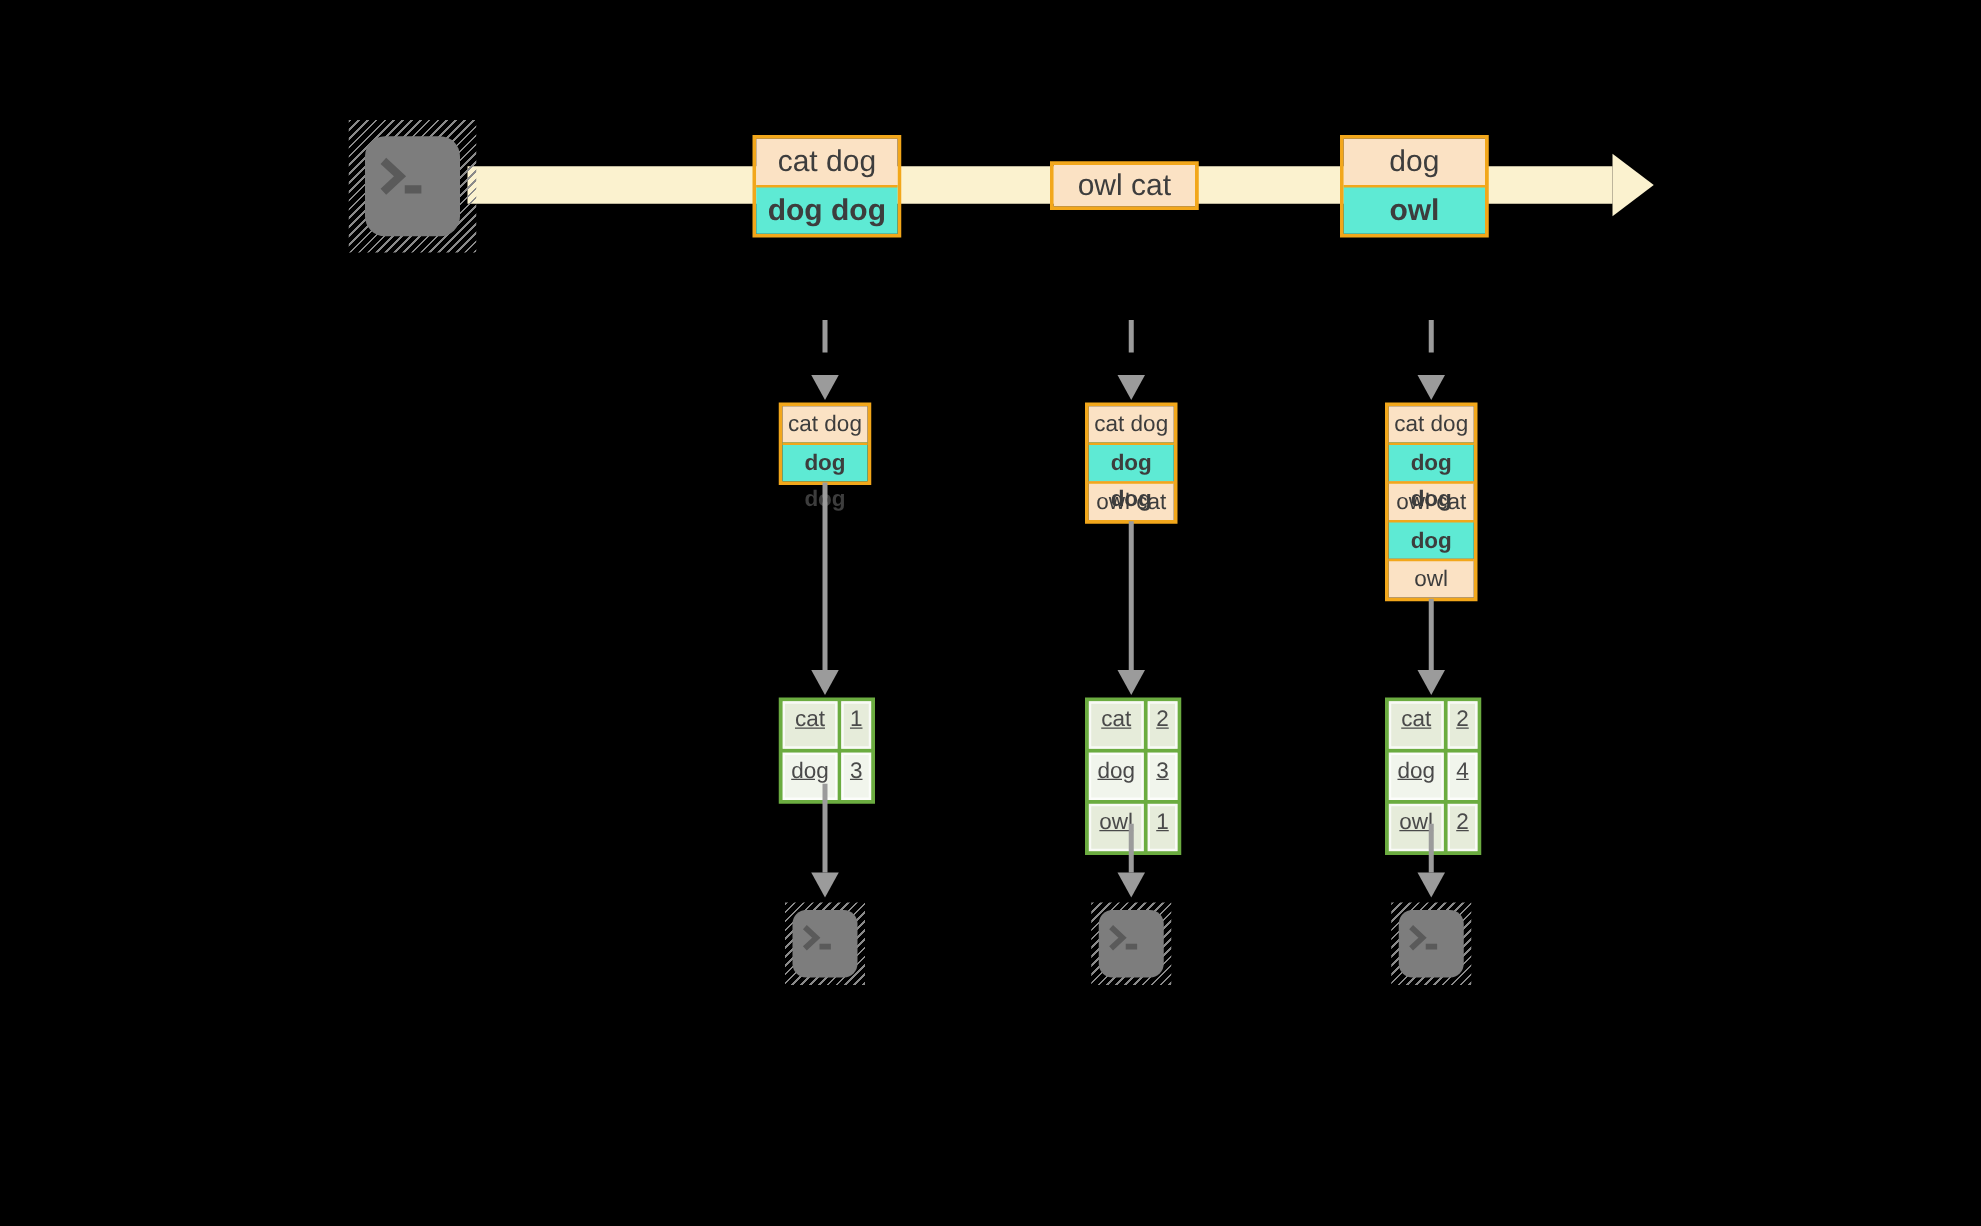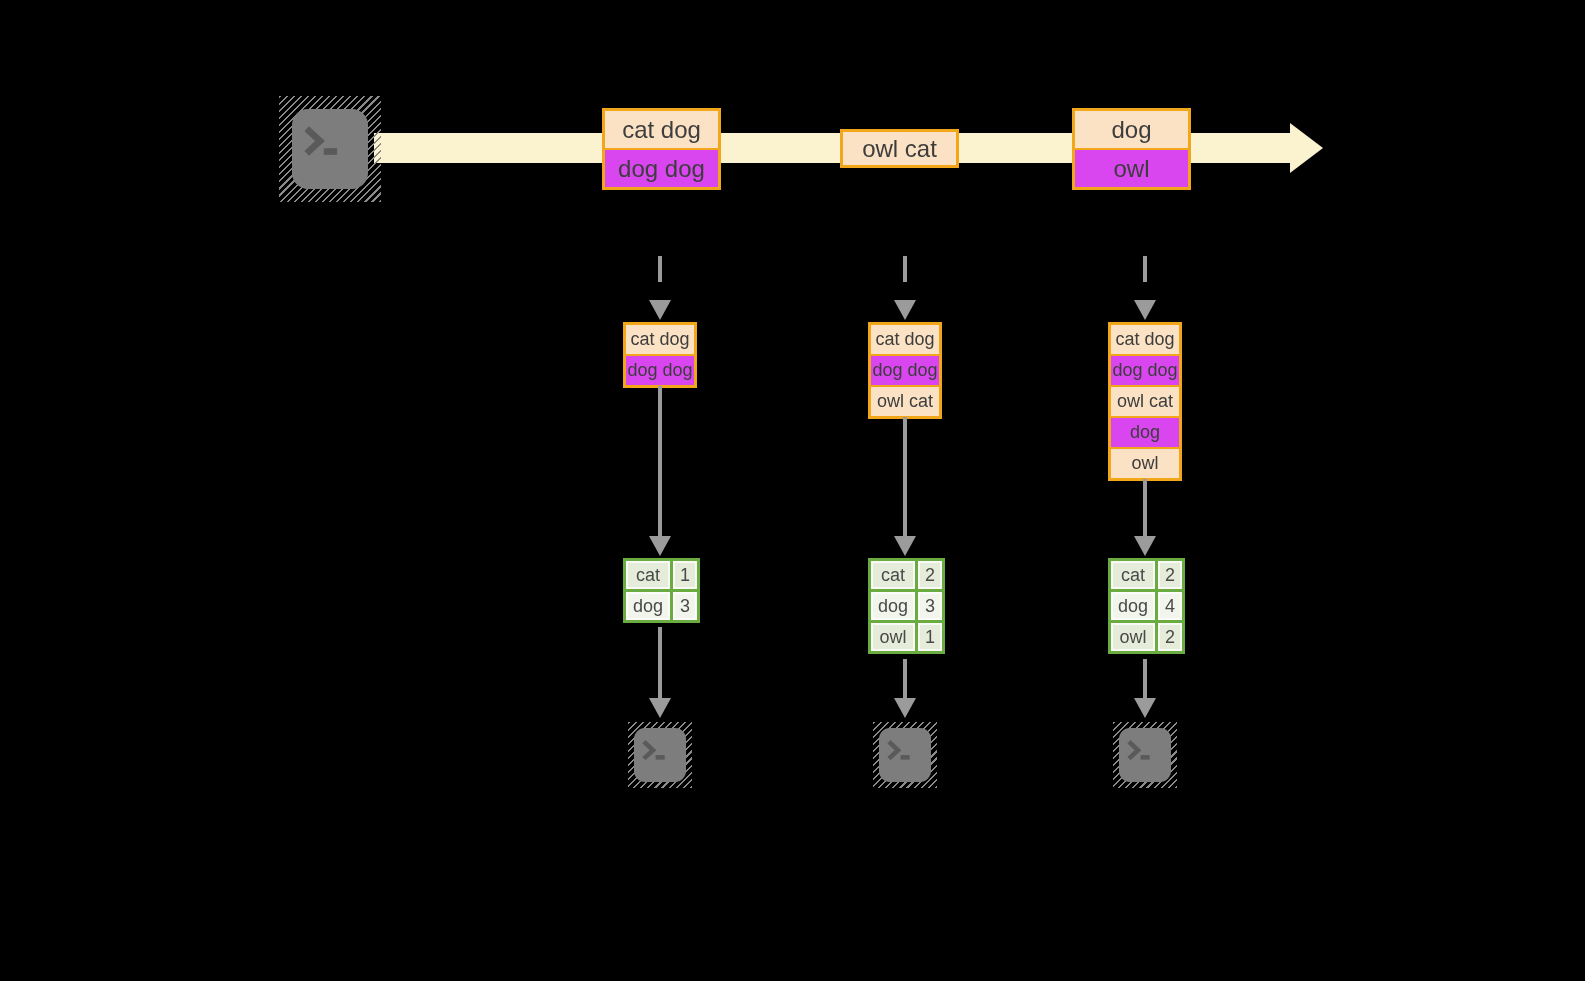--- a/index.html
+++ b/index.html
@@ -22,41 +22,41 @@
   .term.small .term-inner { inset:6px; border-radius:11px; }
   .prompt { position:absolute; left:12%; top:14%; width:55%; height:55%; }
   .prompt path, .prompt line { stroke:#5a5a5a; stroke-width:7; fill:none; }
 
   
   .event-box { position:absolute; border:3px solid #F2A71B; z-index:2; }
   .event-box .row { width:113px; height:37px; line-height:37px; text-align:center; font-size:24px; color:#3d3d3d; }
   .event-box .row + .row { border-top:2px solid #F2A71B; }
   .event-box .row.short { height:33px; line-height:33px; }
   .fill-a { background:#FBE2C4; }
-  .fill-b { background:#d946ef; }
+  .fill-b { background:#5eead4;font-weight:bold; }
 
   
   .stack { position:absolute; top:322px; width:68px; border:3px solid #F2A71B; z-index:2; }
   .stack .srow { height:29px; line-height:29px; text-align:center; font-size:18px; color:#3d3d3d; }
   .stack .srow + .srow { border-top:2px solid #F2A71B; }
 
   
   .vline { position:absolute; width:4px; background:#9B9B9B; z-index:3; }
   .ahead { position:absolute; width:0; height:0; z-index:3;
     border-left:11px solid transparent; border-right:11px solid transparent; border-top:20px solid #9B9B9B; }
 
   
   .qbox { position:absolute; left:693px; top:462px; width:434px; height:44px; background:#FFFFFF; z-index:1;
     text-align:center; line-height:44px; font-size:30px; color:#141414; }
 
   
   .count-table { position:absolute; top:558px; background:#6BAC40; padding:3px; z-index:2;
     display:grid; grid-template-columns:44px 24px; gap:3px; }
-  .cell { height:28px; line-height:29px; text-align:center; font-size:18px; color:#4a4a4a;
-    background:#E6ECDA; box-shadow:inset 0 0 0 2px rgba(255,255,255,0.75); }
+  .cell { height:38px; line-height:29px; text-align:center; font-size:18px; color:#4a4a4a;
+    background:#E6ECDA; box-shadow:inset 0 0 0 2px rgba(255,255,255,0.75);text-decoration:underline; }
   .cell.light { background:#F1F5EC; }
 </style>
 </head>
 <body>
 
 <div class="canvas">
 
   <div class="stream-band"></div>
   <div class="stream-head"></div>
 

